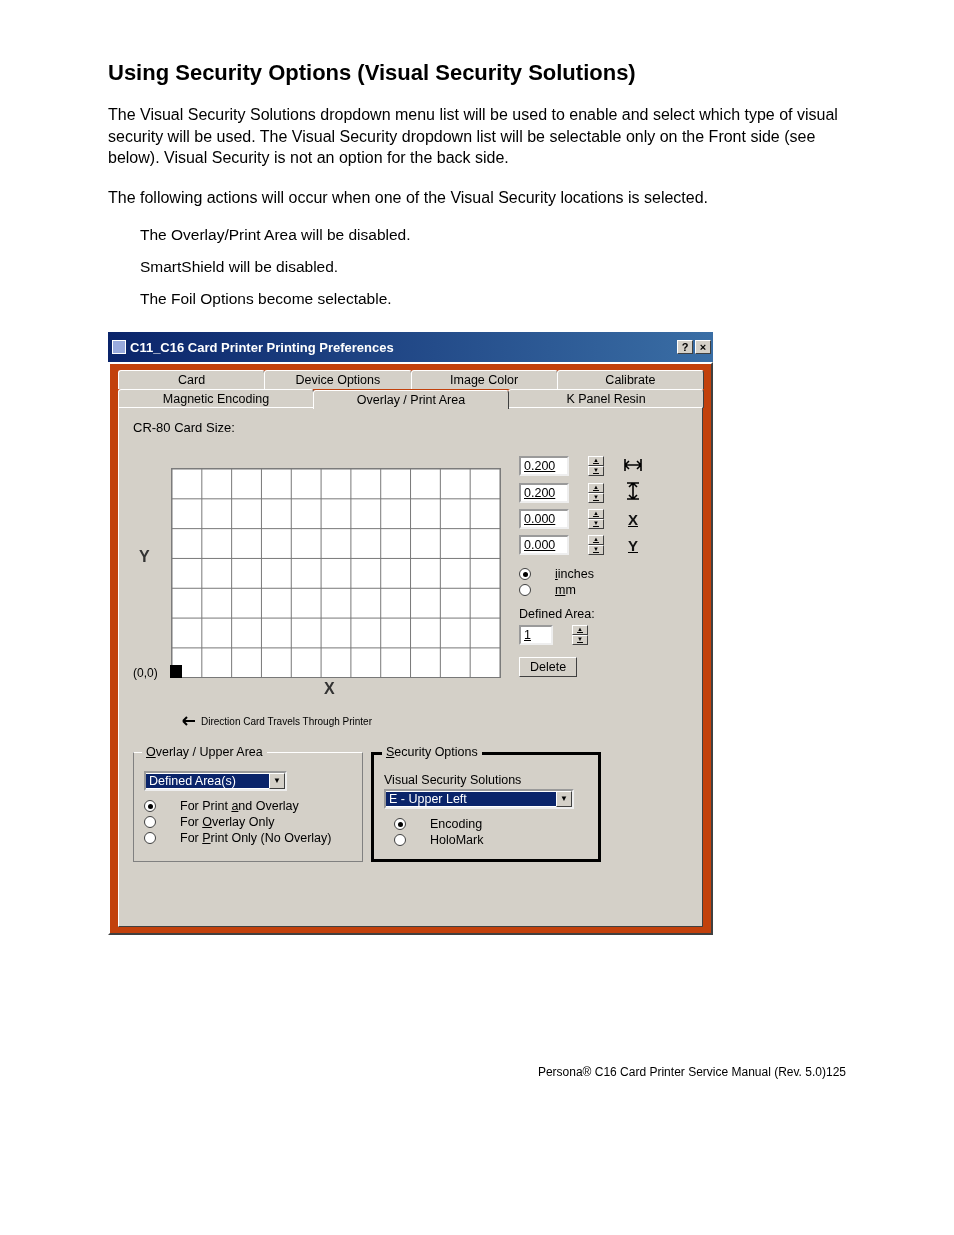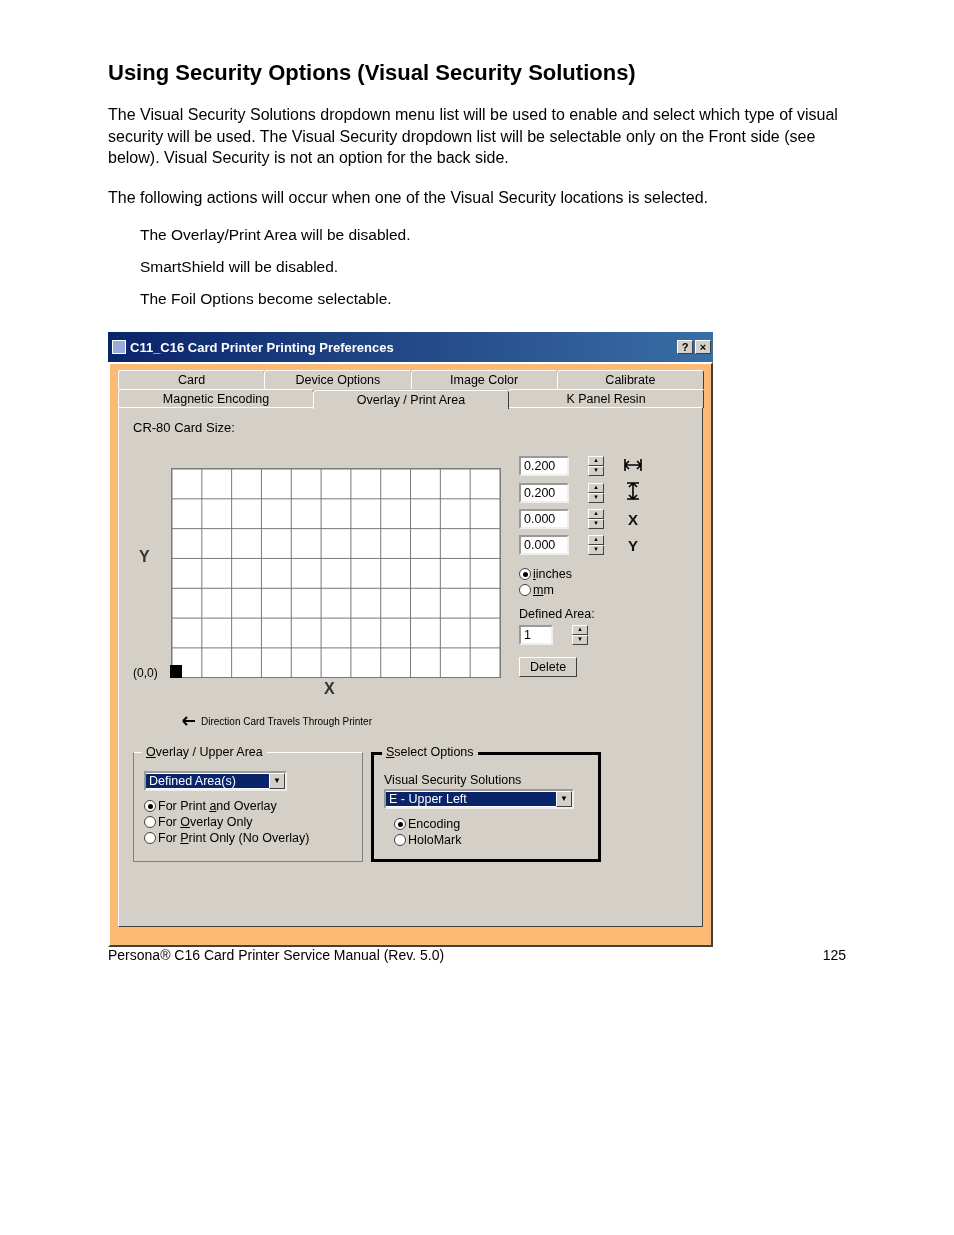--- a/index.html
+++ b/index.html
@@ -30,22 +30,23 @@
     line-height: 1.35;
     margin: 0 0 18px 0;
   }
   .indent {
     margin-left: 32px;
     font-size: 15.5px;
     margin-bottom: 14px;
   }
   .footer {
     display: flex;
-    justify-content: space-between;
-    font-size: 14px;
+    justify-content: flex-end;
+    font-size: 12px;
+    margin-top: 130px;
   }
   
   .dialog {
     width: 605px;
     margin-top: 24px;
     font-family: "MS Sans Serif", Tahoma, sans-serif;
     font-size: 13px;
     color: #000;
   }
   .titlebar {
@@ -70,27 +71,27 @@
     border-right-color: #404040;
     border-bottom-color: #404040;
     margin-left: 2px;
     font-size: 11px;
     font-weight: bold;
     color: #000;
     text-align: center;
     line-height: 12px;
   }
   .dlgbody {
-    background: #fdba74;
+    background: #c2410c;
     border: 2px solid #d4d0c8;
     border-left-color: #fff;
     border-top-color: #fff;
     border-right-color: #404040;
     border-bottom-color: #404040;
-    padding: 6px 8px 18px 8px;
+    padding: 6px 8px 6px 8px;
   }
   .tabs {
     display: block;
     margin-bottom: -1px;
   }
   .tabrow {
     display: flex;
   }
   .tab {
     background: #d4d0c8;
@@ -154,20 +155,21 @@
   .spincol {
     position: absolute;
     left: 400px; top: 48px;
     width: 160px;
   }
   .spinrow {
     display: flex;
     align-items: center;
     margin-bottom: 6px;
     gap: 19px;
+    text-decoration: underline;
   }
   .numinput {
     width: 50px; height: 20px;
     background: #fff;
     border: 2px inset #eee;
     padding: 0 3px;
     font-size: 12.5px;
     display: flex; align-items: center;
   }
   .spinner {
@@ -177,21 +179,21 @@
   .spinbtn {
     flex:1; background:#d4d0c8;
     border:1px solid #fff;
     border-right-color:#404040; border-bottom-color:#404040;
     font-size:6px; text-align:center; line-height:7px;
   }
   .dimicon {
     font-weight: bold; font-size: 15px; color: #111;
     width: 20px; text-align:center;
   }
-  .radiorow { display:flex; align-items:center; gap:2px; font-size:12.5px; margin-bottom:2px; }
+  .radiorow { display:flex; align-items:center; gap:24px; font-size:12.5px; margin-bottom:2px; }
   .radio {
     width:12px; height:12px; border-radius:50%;
     border:1px solid #404040; background:#fff;
     display:inline-flex; align-items:center; justify-content:center;
   }
   .radio.on::after { content:""; width:5px; height:5px; border-radius:50%; background:#000; }
   .defarea { margin-top:10px; font-size:12.5px; }
   .btn {
     background:#d4d0c8;
     border:1px solid #fff;
@@ -395,21 +397,21 @@
               <span class="radio"></span>
               <span>For <span class="und">O</span>verlay Only</span>
             </div>
             <div class="radiorow">
               <span class="radio"></span>
               <span>For <span class="und">P</span>rint Only (No Overlay)</span>
             </div>
           </div>
 
           <div class="group black" style="flex:0 0 230px;">
-            <div class="grouptitle"><span class="und">S</span><span>select Options</span></div>
+            <div class="grouptitle"><span class="und">S</span><span>ecurity Options</span></div>
             <div class="vsslabel">Visual Security Solutions</div>
             <div class="combo sel" style="width:190px;">
               <div class="val">E - Upper Left</div>
               <div class="dd">▼</div>
             </div>
             <div class="radiorow" style="margin-left:10px;">
               <span class="radio on"></span>
               <span>Encoding</span>
             </div>
             <div class="radiorow" style="margin-left:10px;">

